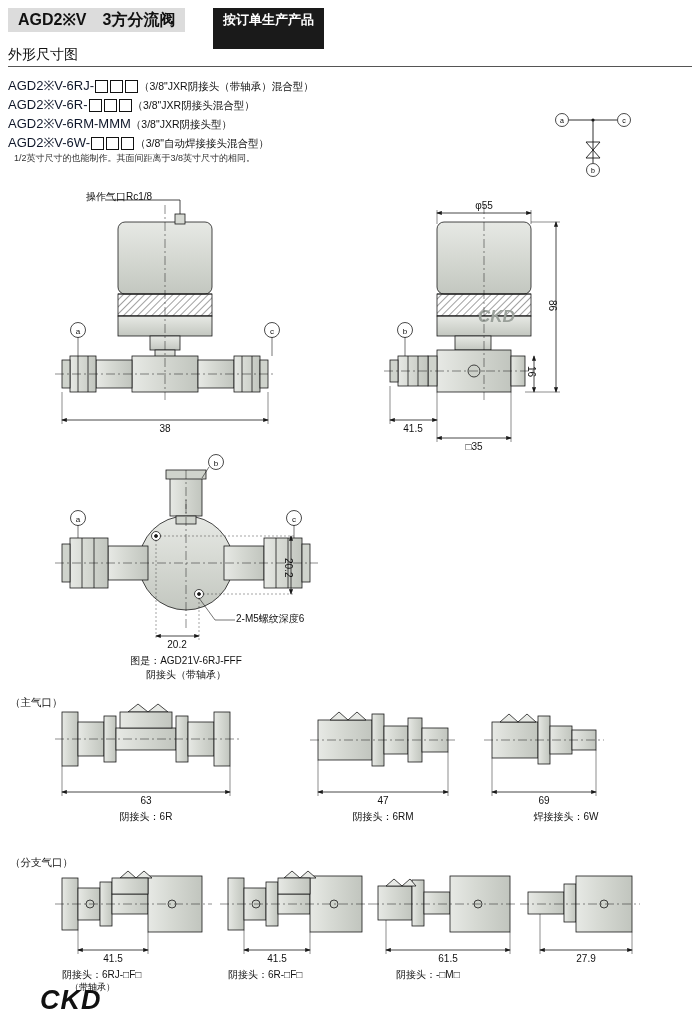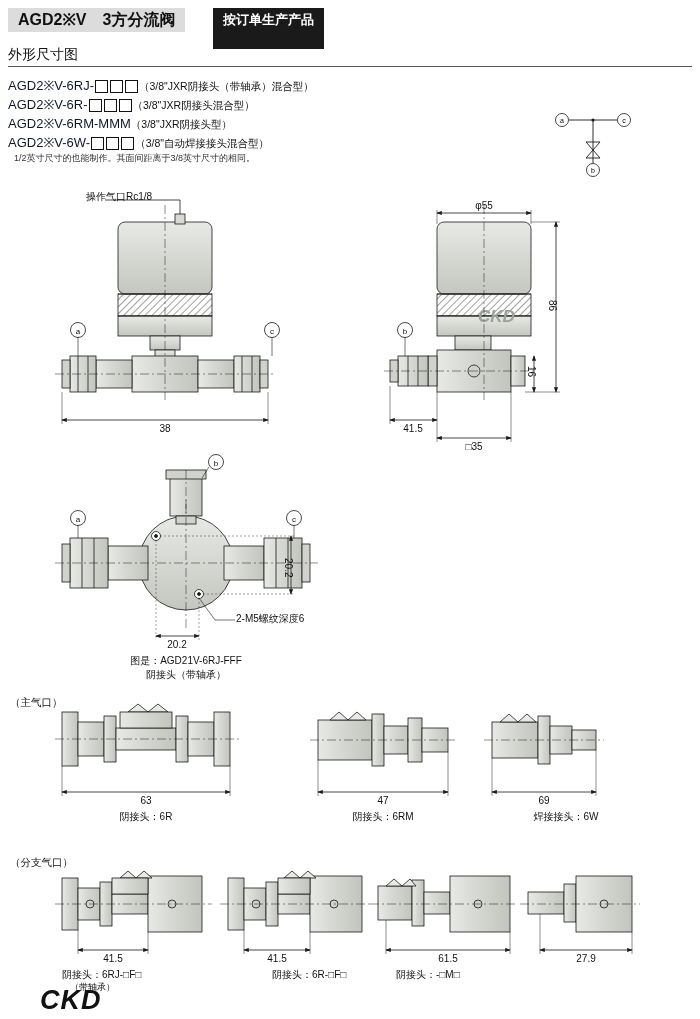--- a/index.html
+++ b/index.html
@@ -395,20 +395,20 @@
   <div class="lbl c" style="left:383px;top:795px;">47</div>
   <div class="cap c" style="left:383px;top:810px;">阴接头：6RM</div>
   <div class="lbl c" style="left:544px;top:795px;">69</div>
   <div class="cap c" style="left:566px;top:810px;">焊接接头：6W</div>
 
   <div class="grouplabel" style="left:10px;top:846px;">（分支气口）</div>
   <div class="lbl c" style="left:113px;top:953px;">41.5</div>
   <div class="cap" style="left:62px;top:968px;">阴接头：6RJ-□F□</div>
   <div class="cap" style="left:70px;top:981px;font-size:9px;">（带轴承）</div>
   <div class="lbl c" style="left:277px;top:953px;">41.5</div>
-  <div class="cap" style="left:228px;top:968px;margin-left:44px;">阴接头：6R-□F□</div>
+  <div class="cap" style="left:228px;top:968px;">阴接头：6R-□F□</div>
   <div class="lbl c" style="left:448px;top:953px;">61.5</div>
   <div class="cap" style="left:396px;top:968px;">阴接头：-□M□</div>
   <div class="lbl c" style="left:586px;top:953px;">27.9</div>
   <div class="cap" style="left:534px;top:1021px;">焊接接头：-□W□</div>
 
   <div class="ckd">CKD</div>
 </div>
 
 </body></html>

